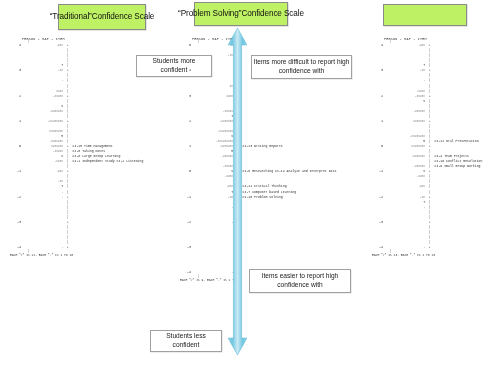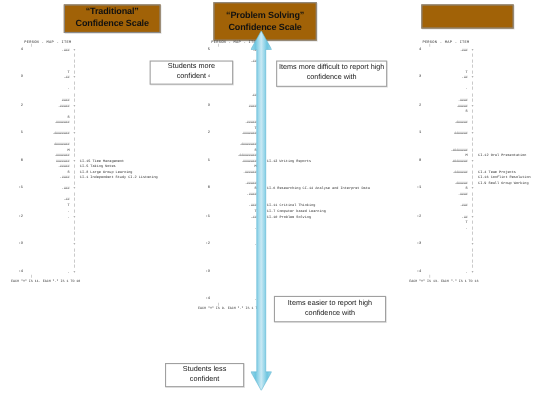--- a/index.html
+++ b/index.html
@@ -9,35 +9,35 @@
     font-family:"Liberation Sans", sans-serif;
     overflow:hidden;
     position:relative;
   }
   .stage{position:absolute;inset:0;}
 
   
   .title-box{
     position:absolute;
     border:1.3px solid #8a8a8a;
-    background:#a16207;
+    background:#bef264;
     box-sizing:border-box;
-    display:flex;flex-direction:column;
+    display:flex;flex-direction:row;
     align-items:center;justify-content:center;
-    font-weight:bold;
+    font-weight:normal;
     font-size:8.2px;
     line-height:1.32;
     color:#111;
     letter-spacing:-0.1px;
     box-shadow:0.8px 0.8px 0 rgba(0,0,0,0.13);
   }
   .title-box span{display:block;white-space:nowrap;}
 
   #title-left{left:58px;top:4px;width:88px;height:26px;}
-  #title-mid{left:194px;top:2px;width:94px;height:35px;}
+  #title-mid{left:194px;top:2px;width:94px;height:24px;}
   #title-right{left:383px;top:4px;width:84px;height:22px;}
 
   
   .callout{
     position:absolute;
     border:1px solid #a0a0a0;
     background:#ffffff;
     box-sizing:border-box;
     display:flex;flex-direction:column;
     align-items:center;justify-content:center;

